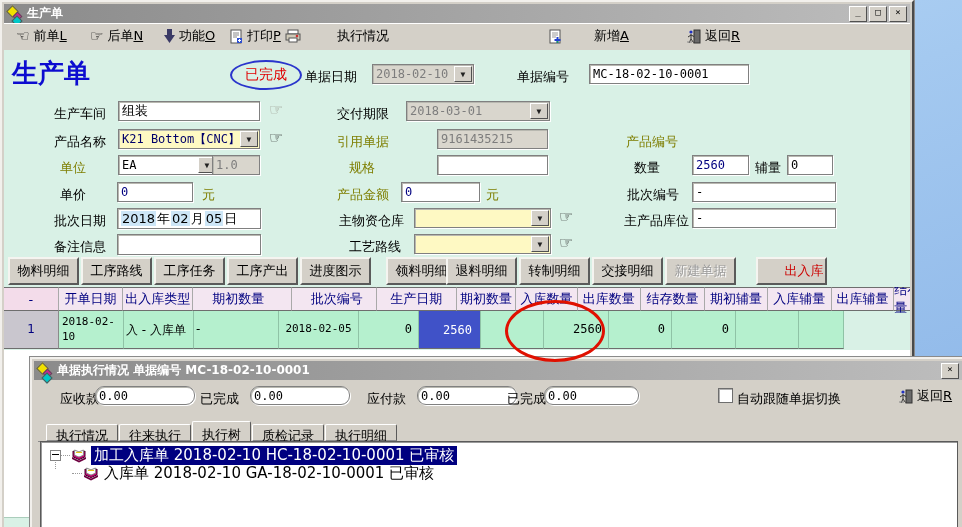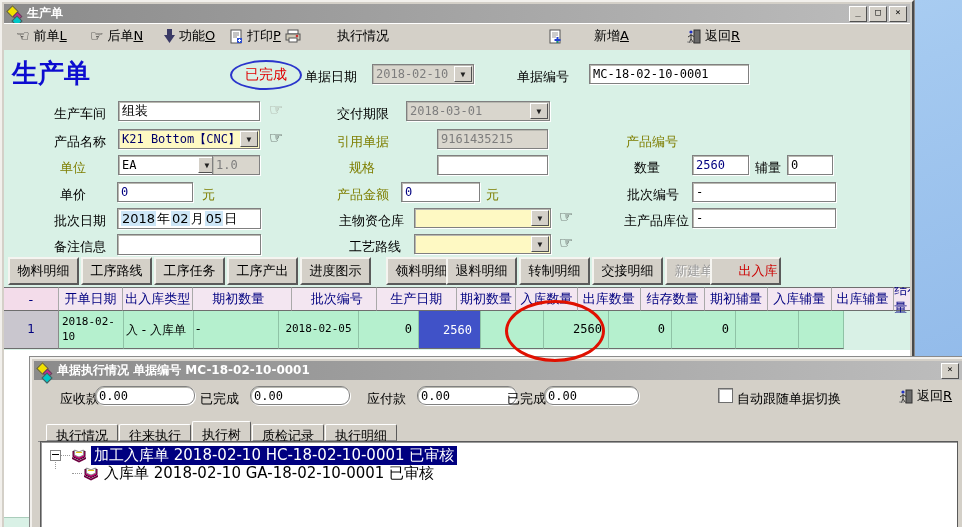--- a/index.html
+++ b/index.html
@@ -283,21 +283,21 @@
       <div class="tabbtn" style="left:4px;">物料明细</div>
       <div class="tabbtn" style="left:77px;">工序路线</div>
       <div class="tabbtn" style="left:150px;">工序任务</div>
       <div class="tabbtn" style="left:223px;">工序产出</div>
       <div class="tabbtn" style="left:296px;">进度图示</div>
       <div class="tabbtn" style="left:369px;margin-left:13px;">领料明细</div>
       <div class="tabbtn" style="left:442px;">退料明细</div>
       <div class="tabbtn" style="left:515px;">转制明细</div>
       <div class="tabbtn" style="left:588px;">交接明细</div>
       <div class="tabbtn disabled" style="left:661px;">新建单据</div>
-      <div class="tabbtn accent" style="left:706px;padding-left:25px;">出入库</div>
+      <div class="tabbtn accent" style="left:752px;padding-left:25px;">出入库</div>
 
       <div class="grid">
         <div class="trow">
           <div class="th first c0">-</div>
           <div class="th c1">开单日期</div>
           <div class="th c2">出入库类型</div>
           <div class="th c3">期初数量</div>
           <div class="th c4">批次编号</div>
           <div class="th c5">生产日期</div>
           <div class="th c6">期初数量</div>

